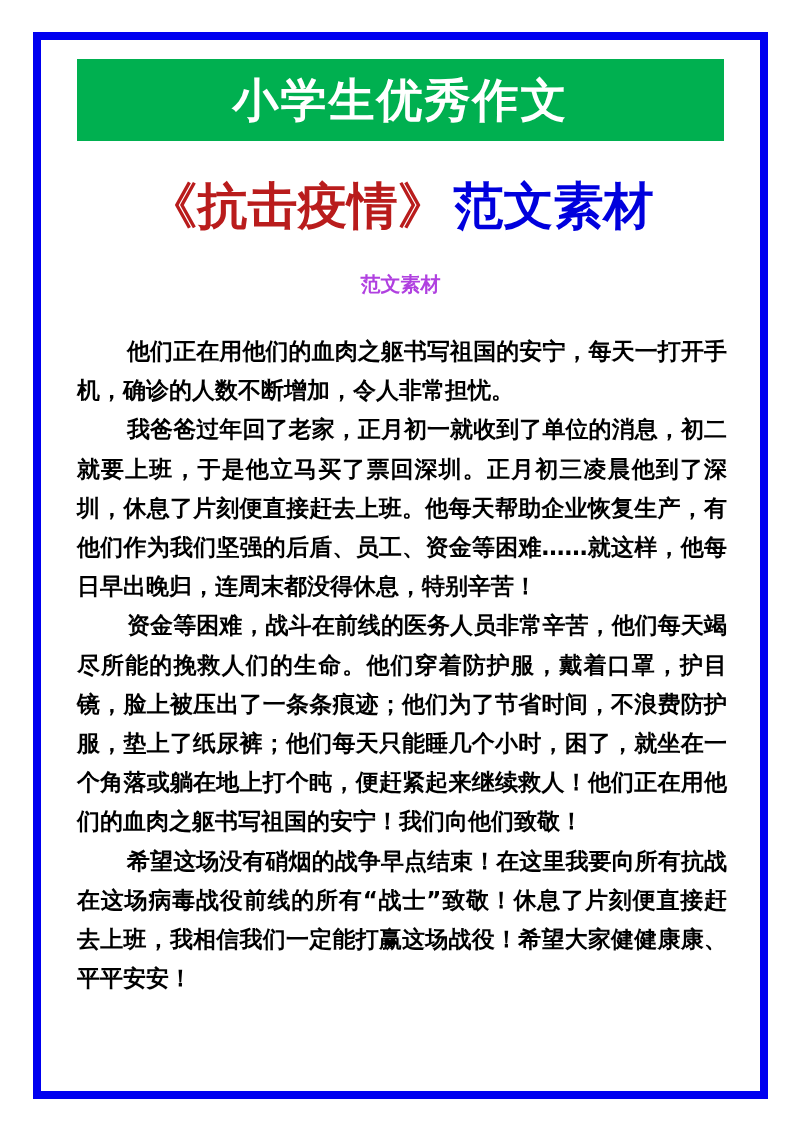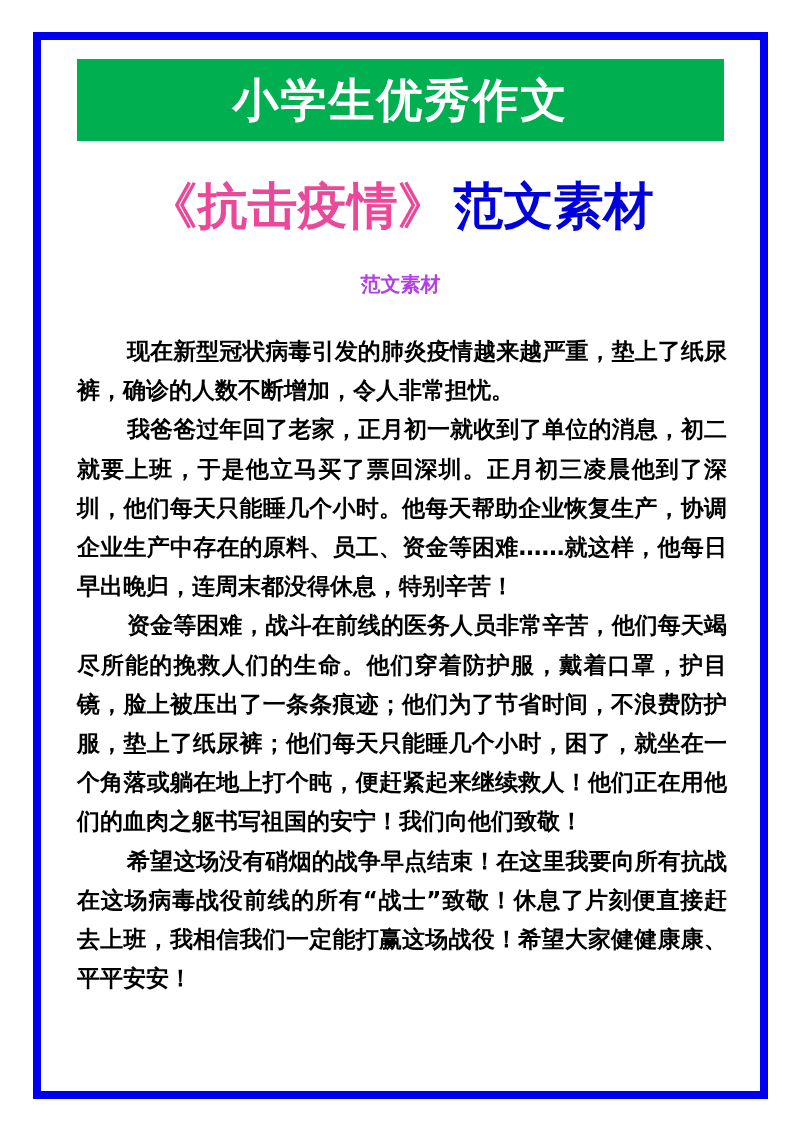--- a/index.html
+++ b/index.html
@@ -45,21 +45,21 @@
     position: absolute;
     left: 77px;
     top: 176px;
     width: 647px;
     text-align: center;
     font-size: 50px;
     font-weight: bold;
     line-height: 60px;
     white-space: nowrap;
   }
-  .subtitle .red { color: #ec4899; }
+  .subtitle .red { color: #b91c1c; }
   .subtitle .blue { color: #0000dd; margin-left: 6px; }
   .section-heading {
     position: absolute;
     left: 77px;
     top: 270px;
     width: 647px;
     text-align: center;
     color: #b040e0;
     font-size: 20px;
     font-weight: bold;
@@ -90,17 +90,17 @@
   <span class="title-text">小学生优秀作文</span>
 </div>
 
 <div class="subtitle">
   <span class="red">《抗击疫情》</span><span class="blue">范文素材</span>
 </div>
 
 <div class="section-heading">范文素材</div>
 
 <div class="body">
-  <p>现在新型冠状病毒引发的肺炎疫情越来越严重，垫上了纸尿裤，确诊的人数不断增加，令人非常担忧。</p>
-  <p>我爸爸过年回了老家，正月初一就收到了单位的消息，初二就要上班，于是他立马买了票回深圳。正月初三凌晨他到了深圳，他们每天只能睡几个小时。他每天帮助企业恢复生产，协调企业生产中存在的原料、员工、资金等困难……就这样，他每日早出晚归，连周末都没得休息，特别辛苦！</p>
+  <p>他们正在用他们的血肉之躯书写祖国的安宁，每天一打开手机，确诊的人数不断增加，令人非常担忧。</p>
+  <p>我爸爸过年回了老家，正月初一就收到了单位的消息，初二就要上班，于是他立马买了票回深圳。正月初三凌晨他到了深圳，休息了片刻便直接赶去上班。他每天帮助企业恢复生产，有他们作为我们坚强的后盾、员工、资金等困难……就这样，他每日早出晚归，连周末都没得休息，特别辛苦！</p>
   <p>资金等困难，战斗在前线的医务人员非常辛苦，他们每天竭尽所能的挽救人们的生命。他们穿着防护服，戴着口罩，护目镜，脸上被压出了一条条痕迹；他们为了节省时间，不浪费防护服，垫上了纸尿裤；他们每天只能睡几个小时，困了，就坐在一个角落或躺在地上打个盹，便赶紧起来继续救人！他们正在用他们的血肉之躯书写祖国的安宁！我们向他们致敬！</p>
   <p>希望这场没有硝烟的战争早点结束！在这里我要向所有抗战在这场病毒战役前线的所有“战士”致敬！休息了片刻便直接赶去上班，我相信我们一定能打赢这场战役！希望大家健健康康、平平安安！</p>
 </div>
 
 </body></html>

